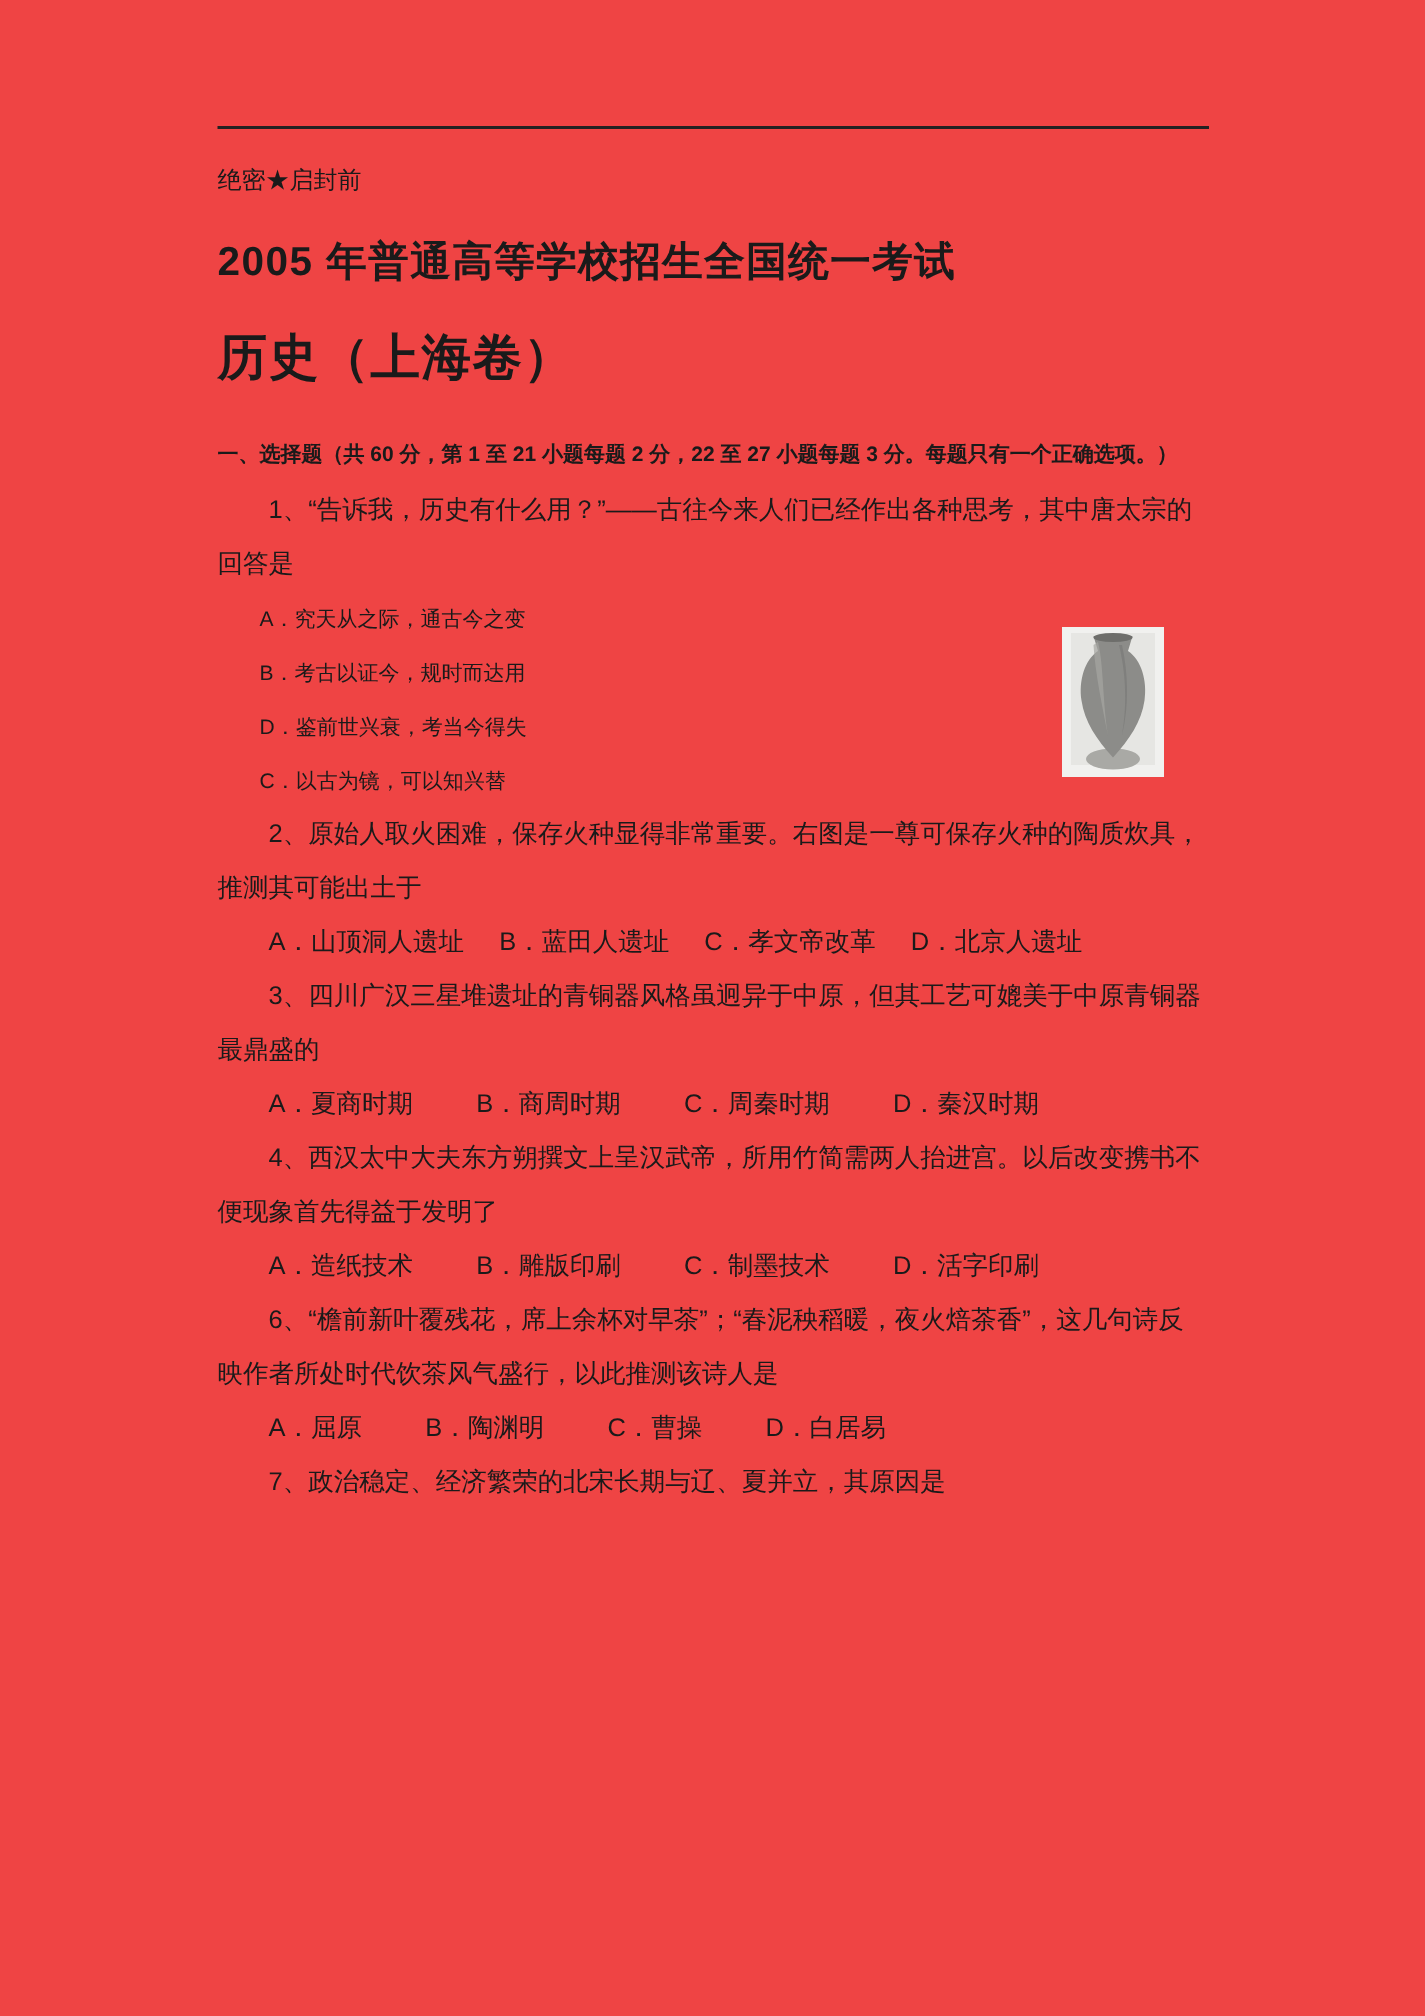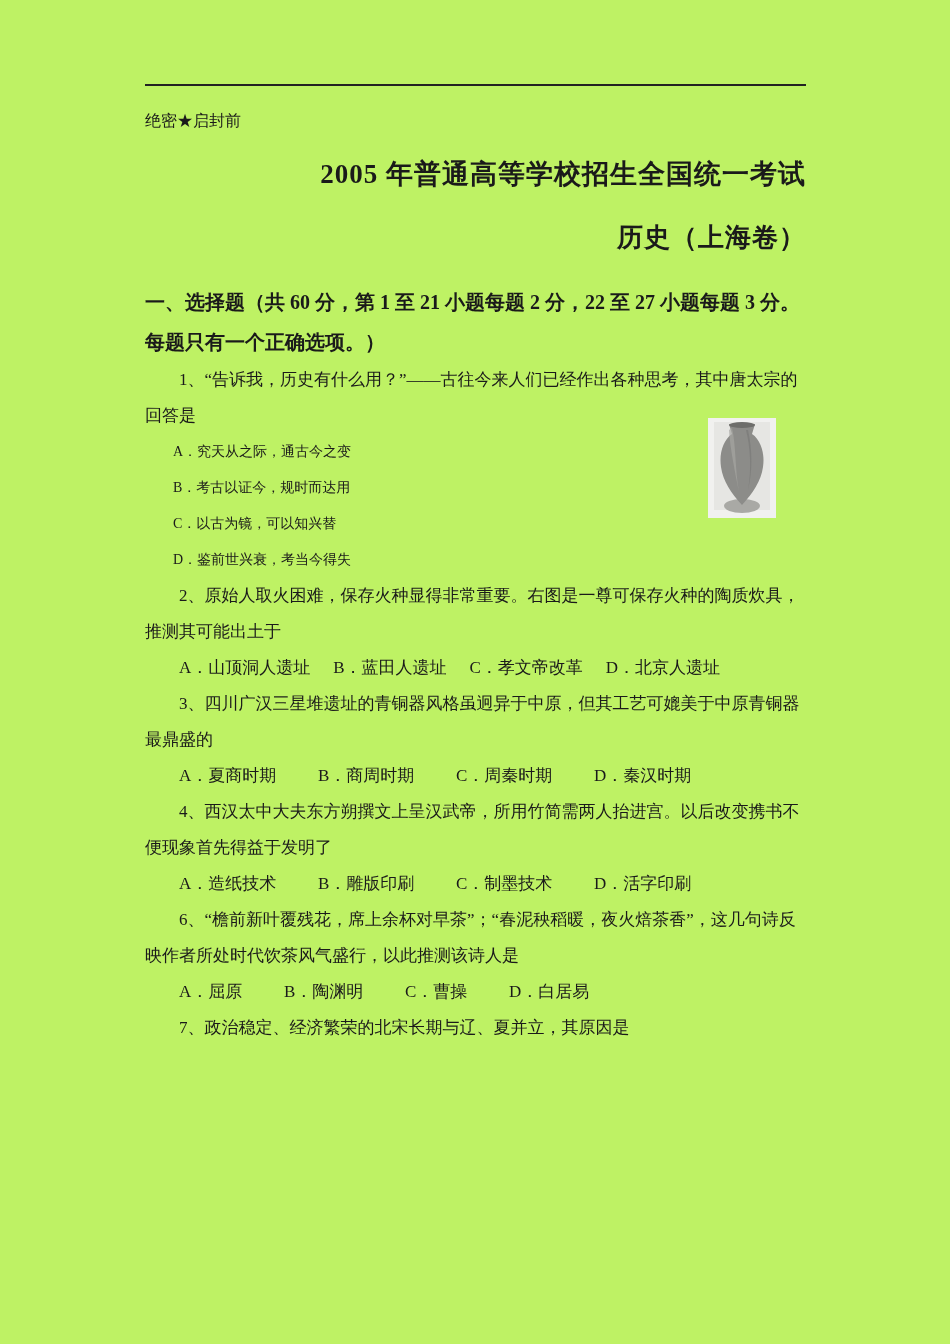--- a/index.html
+++ b/index.html
@@ -5,22 +5,22 @@
   html, body {
     margin: 0;
     padding: 0;
     background: #ffffff;
   }
   .page {
     position: relative;
     width: 950px;
     height: 1344px;
     margin: 0 auto;
-    background: #bef264;
-    font-family: Liberation Serif, serif;
+    background: #ef4444;
+    font-family: Liberation Sans, sans-serif;
     color: #1a1a1a;
     overflow: hidden;
   }
   .content {
     margin: 0 144px 0 145px; 
   }
   .header-rule {
     margin-top: 84px;
     border-top: 2px solid #222;
     height: 0;
@@ -28,34 +28,34 @@
   .secrecy {
     margin: 24px 0 0 0;
     font-size: 16px;
     line-height: 22px;
   }
   .exam-title {
     margin: 24px 0 0 0;
     font-size: 27px;
     line-height: 36px;
     font-weight: bold;
-    text-align: right;
+    text-align: left;
     letter-spacing: 1px;
   }
   .exam-subtitle {
     margin: 28px 0 0 0;
-    font-size: 26px;
+    font-size: 33px;
     line-height: 36px;
     font-weight: bold;
-    text-align: right;
+    text-align: left;
     letter-spacing: 1px;
   }
   .section-header {
     margin: 26px 0 0 0;
-    font-size: 20px;
+    font-size: 14px;
     font-weight: bold;
     line-height: 40px;
   }
   .stem {
     margin: 0;
     font-size: 17px;
     line-height: 36px;
     text-indent: 2em;
   }
   .opts-stacked p {
@@ -110,22 +110,22 @@
 
     <h2 class="exam-subtitle">历史（上海卷）</h2>
 
     <p class="section-header">一、选择题（共 60 分，第 1 至 21 小题每题 2 分，22 至 27 小题每题 3 分。每题只有一个正确选项。）</p>
 
     <div>
       <p class="stem">1、“告诉我，历史有什么用？”——古往今来人们已经作出各种思考，其中唐太宗的回答是</p>
       <div class="opts-stacked">
         <p>A．究天从之际，通古今之变</p>
         <p>B．考古以证今，规时而达用</p>
+        <p>D．鉴前世兴衰，考当今得失</p>
         <p>C．以古为镜，可以知兴替</p>
-        <p>D．鉴前世兴衰，考当今得失</p>
       </div>
     </div>
 
     <div>
       <p class="stem">2、原始人取火困难，保存火种显得非常重要。右图是一尊可保存火种的陶质炊具，推测其可能出土于</p>
       <p class="opts-line">
         <span>A．山顶洞人遗址</span>
         <span>B．蓝田人遗址</span>
         <span>C．孝文帝改革</span>
         <span>D．北京人遗址</span>

